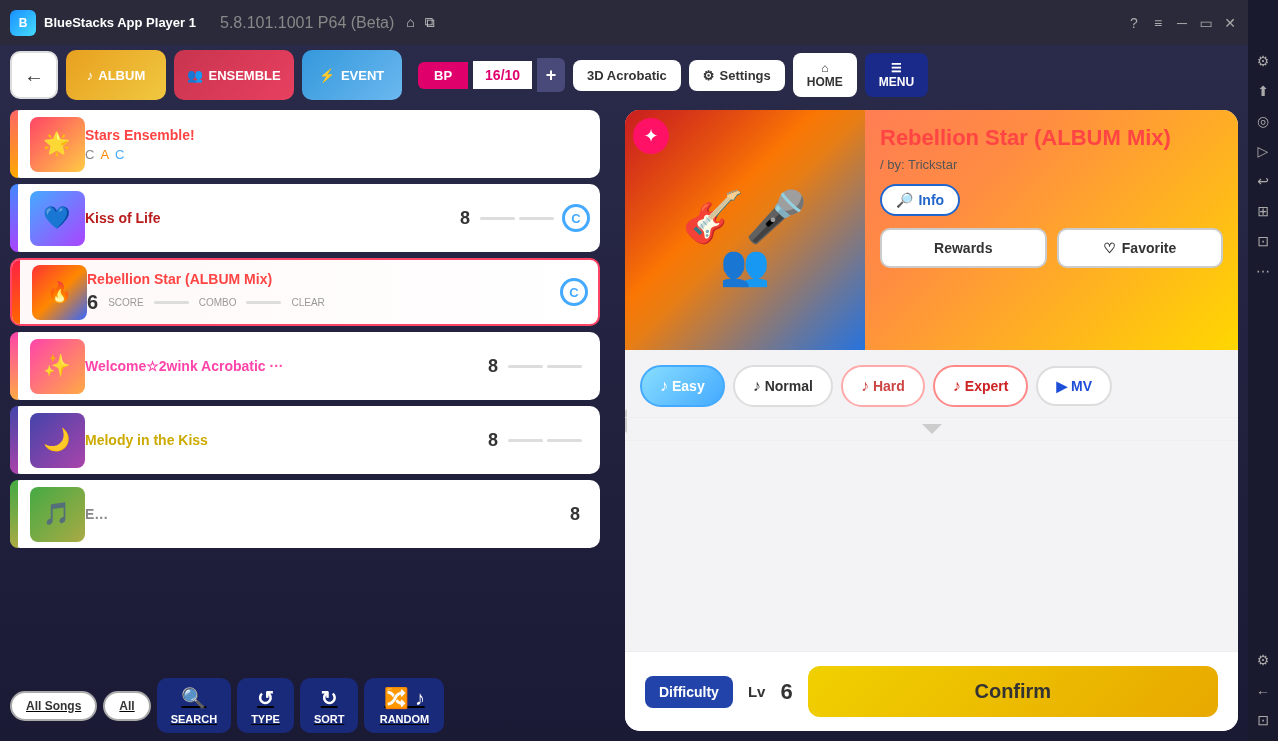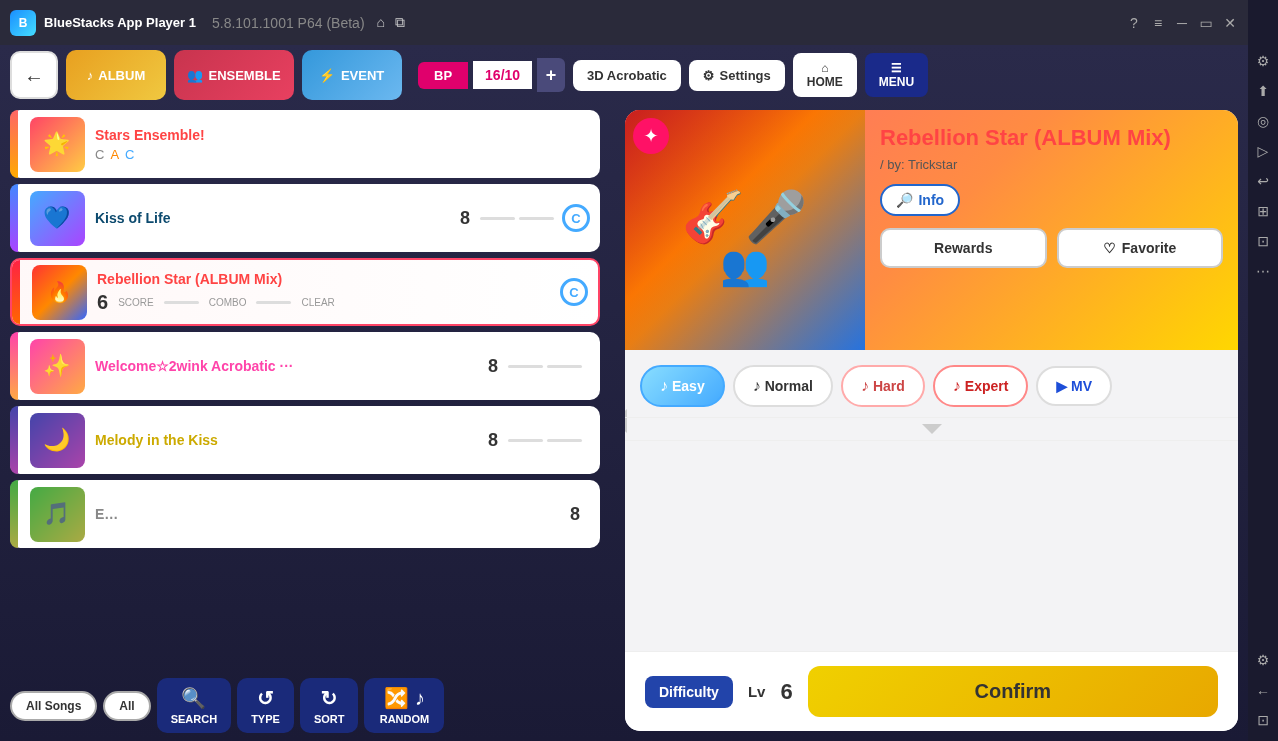--- a/index.html
+++ b/index.html
@@ -173,28 +173,27 @@
       overflow: hidden;
       position: relative;
     }
     .song-thumb-inner {
       width: 100%; height: 100%;
       background-size: cover;
       background-position: center;
     }
     .song-info {
       flex: 1;
-      padding-left: 10px;
     }
     .song-title {
       font-size: 14px;
       font-weight: bold;
       color: #ff4444;
     }
-    .song-title.blue { color: #0c4a6e; }
+    .song-title.blue { color: #b91c1c; }
     .song-title.yellow { color: #ccaa00; }
     .stat-bar {
       width: 35px;
       height: 3px;
       background: #ddd;
       border-radius: 2px;
     }
     .grade-badge {
       width: 28px; height: 28px;
       border-radius: 50%;
@@ -479,22 +478,22 @@
       color: white;
       margin-right: 8px;
     }
     .win-title {
       color: white;
       font-size: 13px;
       font-weight: bold;
     }
     .win-sub {
       color: #888;
-      font-size: 14px;
-      margin-left: 16px;
+      font-size: 16px;
+      margin-left: 24px;
     }
     .win-icons {
       display: flex;
       gap: 10px;
       margin-left: 12px;
     }
     .win-icon {
       color: #ccc;
       font-size: 14px;
       cursor: pointer;
@@ -697,21 +696,21 @@
       <div class="song-thumb" style="margin-left:10px;">
         <div class="song-thumb-inner" style="background:linear-gradient(135deg,#44aa44,#aaaa44);display:flex;align-items:center;justify-content:center;font-size:22px;color:white;">🎵</div>
       </div>
       <div class="song-info">
         <div class="song-title" style="color:#888;">E…</div>
       </div>
       <div style="font-size:18px;font-weight:bold;color:#333;margin-right:10px;">8</div>
     </div>
   </div>
 
-  <div style="position:absolute;bottom:8px;left:10px;width:590px;display:flex;align-items:center;gap:6px;">
+  <div style="position:absolute;bottom:8px;left:10px;width:590px;display:flex;align-items:center;gap:6px;text-decoration:underline;">
     <div class="filter-pill">All Songs</div>
     <div class="filter-pill">All</div>
     <div class="toolbar-btn">
       <span class="toolbar-btn-icon">🔍</span>
       <span>SEARCH</span>
     </div>
     <div class="toolbar-btn">
       <span class="toolbar-btn-icon">↺</span>
       <span>TYPE</span>
     </div>

